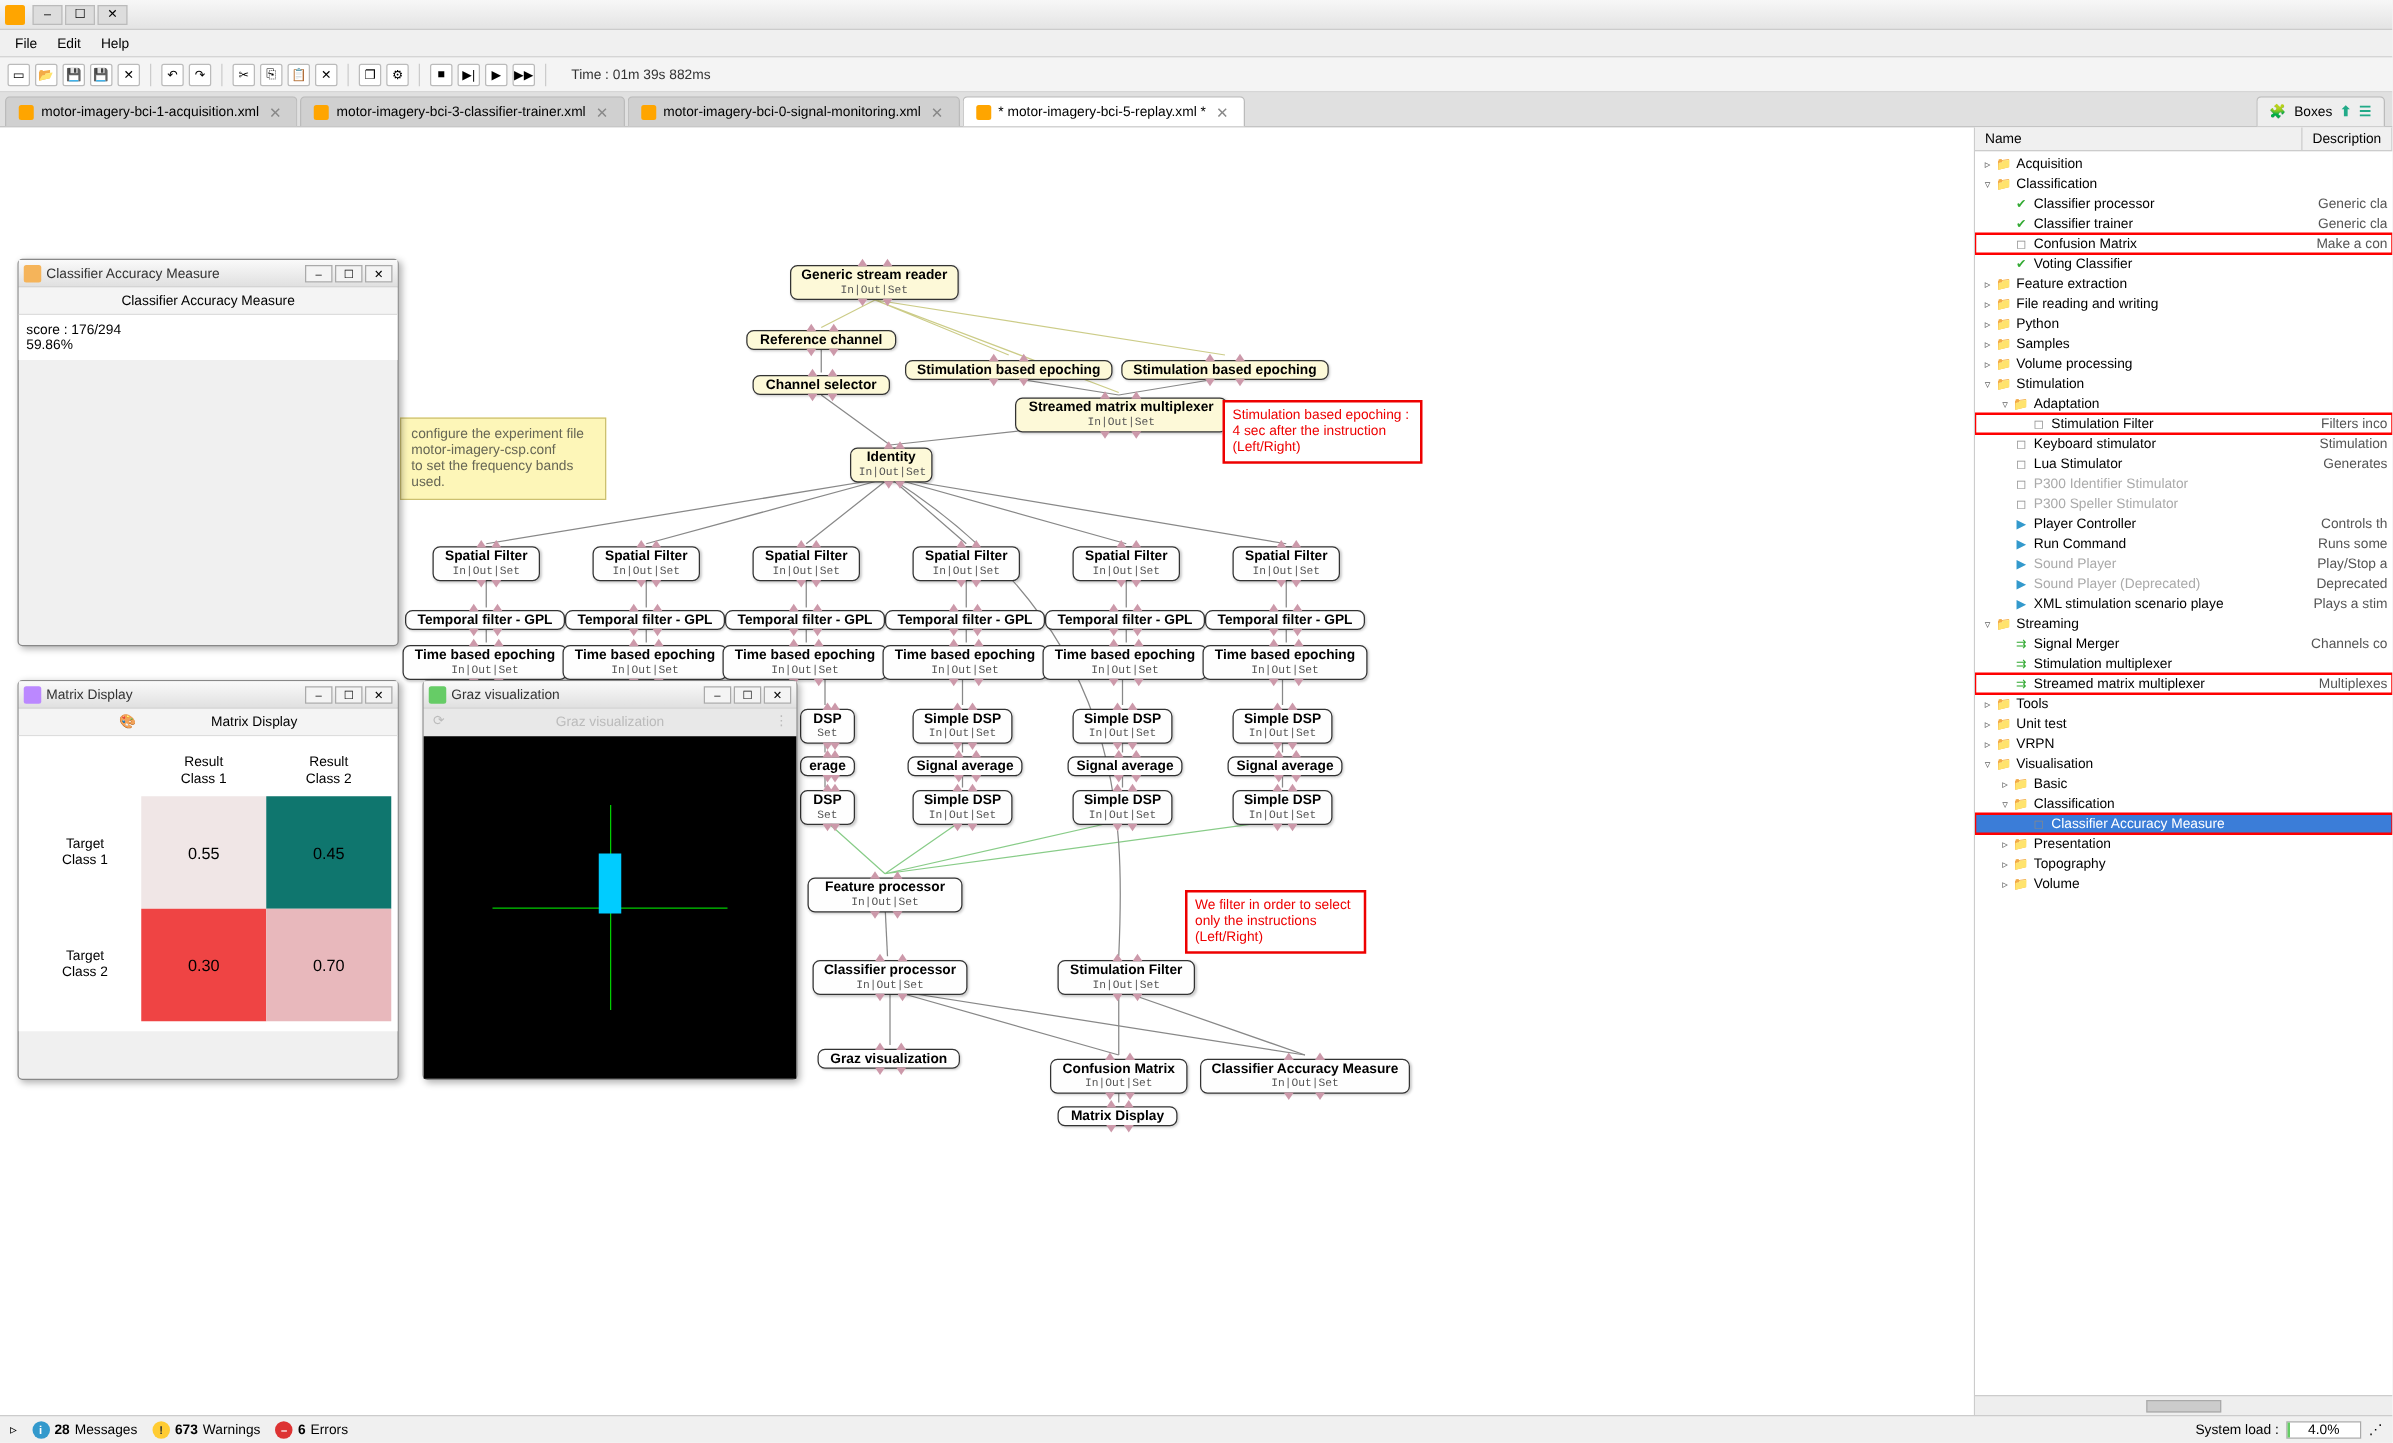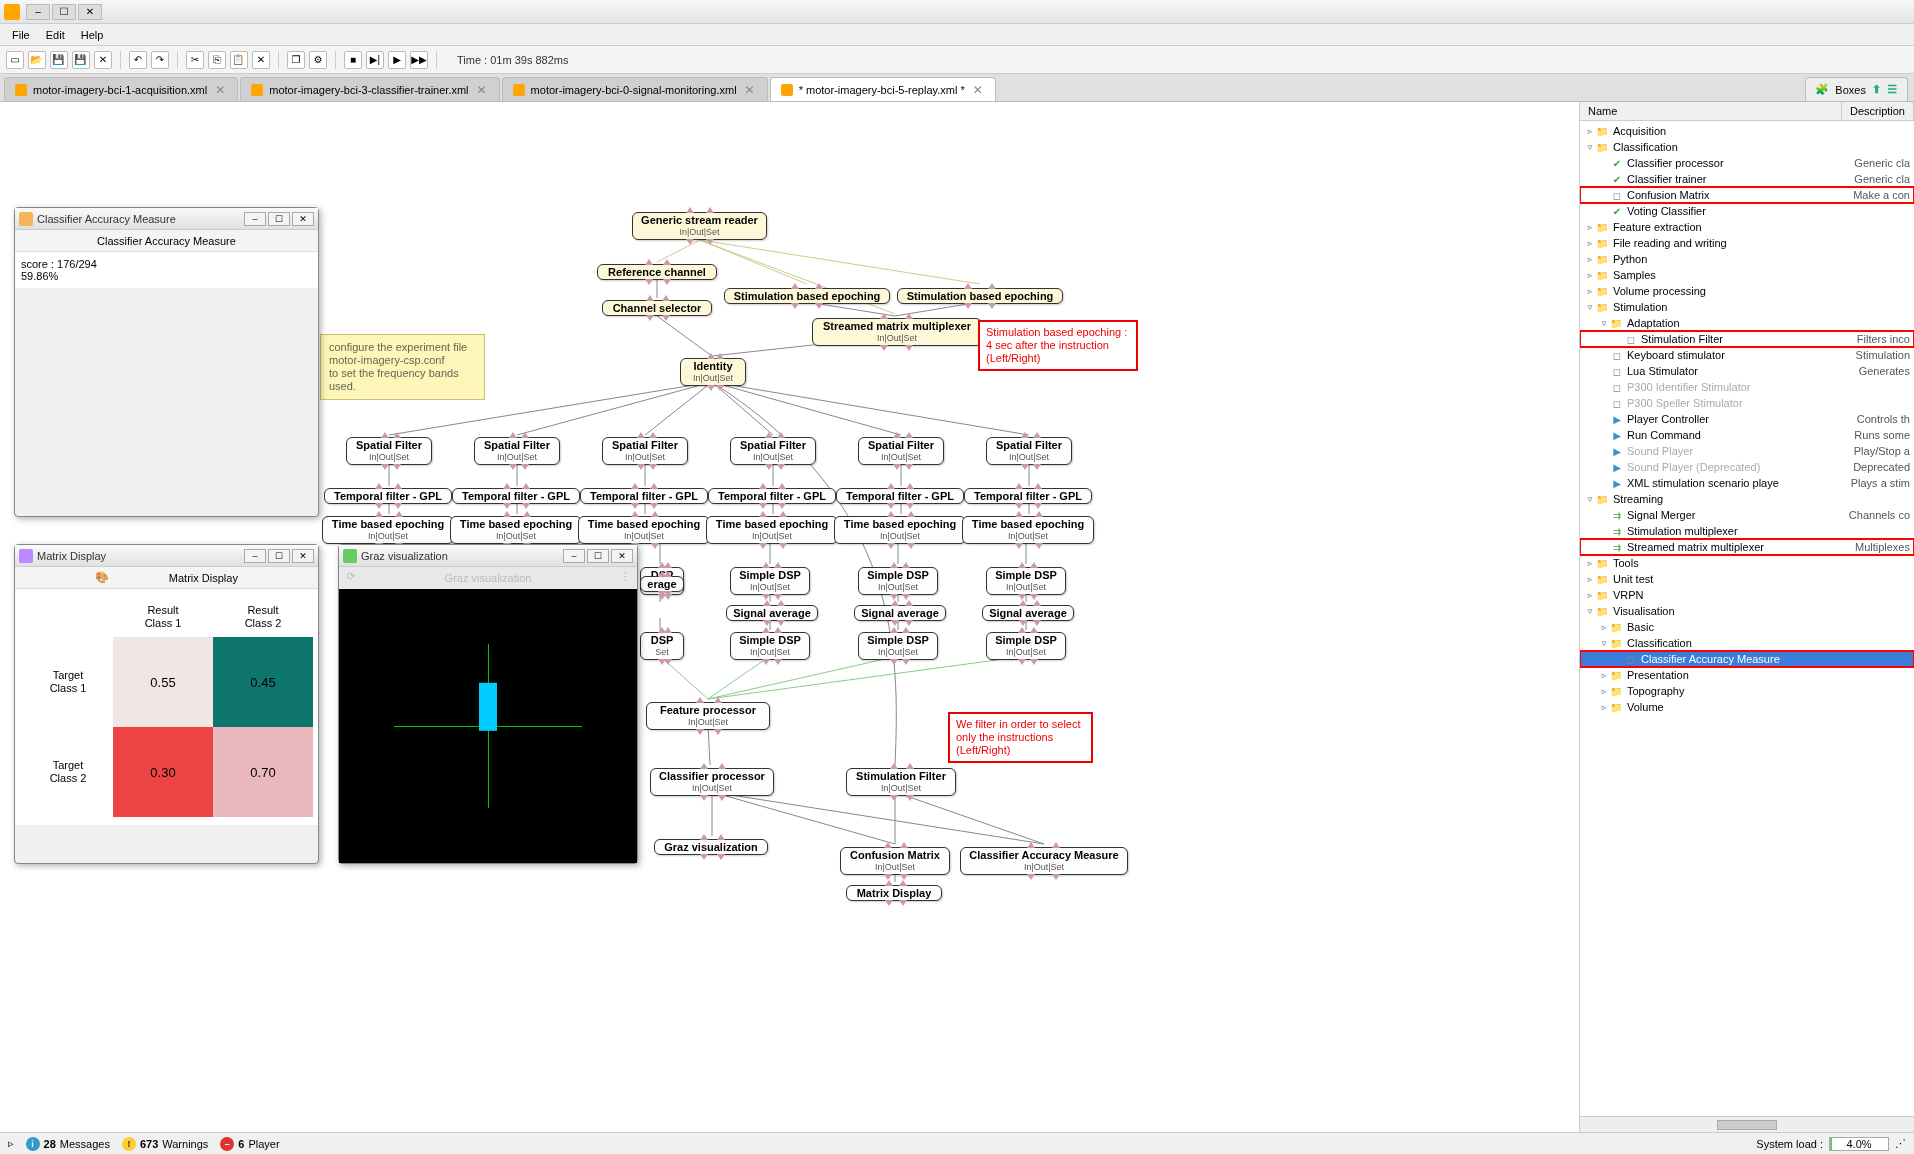--- a/index.html
+++ b/index.html
@@ -63,21 +63,21 @@
 .statusbar .warn { background: #fc3; color: #333; }
 .statusbar .err { background: #d33; }
 .statusbar .right-side { margin-left: auto; display: flex; align-items: center; gap: 6px; }
 .statusbar .load-bar { width: 60px; height: 14px; border: 1px solid #aaa; background: #fff; position: relative; }
 .statusbar .load-fill { position: absolute; left: 0; top: 0; bottom: 0; width: 4%; background: #6c6; }
 .statusbar .load-text { position: absolute; width: 100%; text-align: center; line-height: 12px; }
 
 
 .gnode { position: absolute; background: #fdf9d8; border: 1px solid #333; border-radius: 6px; padding: 1px 6px; text-align: center; font-size: 11px; line-height: 12px; box-shadow: 1px 1px 2px rgba(0,0,0,.2); }
 .gnode.white { background: #fefefe; }
-.gnode .io { font-size: 9px; color: #555; }
+.gnode .io { font-size: 9px; color: #555; font-family: Liberation Mono, monospace; }
 .gnode .port { position: absolute; width: 0; height: 0; border-left: 4px solid transparent; border-right: 4px solid transparent; }
 .gnode .port.in { top: -6px; border-bottom: 6px solid #c9a; }
 .gnode .port.out { bottom: -6px; border-top: 6px solid #c9a; }
 
 
 .edges { position: absolute; left: 0; top: 0; width: 100%; height: 100%; pointer-events: none; }
 .edges path { stroke: #888; stroke-width: 1; fill: none; }
 .edges path.ylw { stroke: #cc8; }
 .edges path.grn { stroke: #8c8; }
 
@@ -383,21 +383,21 @@
     <div class="io">In|Out|Set</div>
     <div class="port in" style="left:40%;"></div><div class="port in" style="left:55%;"></div>
     <div class="port out" style="left:40%;"></div><div class="port out" style="left:55%;"></div>
   </div>
       <div class="gnode white" style="left:986px; top:465px; width:80px;">
     <b>Simple DSP</b>
     <div class="io">In|Out|Set</div>
     <div class="port in" style="left:40%;"></div><div class="port in" style="left:55%;"></div>
     <div class="port out" style="left:40%;"></div><div class="port out" style="left:55%;"></div>
   </div>
-      <div class="gnode white" style="left:640px; top:474px; width:44px;">
+      <div class="gnode white" style="left:640px; top:503px; width:44px;">
     <b>erage</b>
     
     <div class="port in" style="left:40%;"></div><div class="port in" style="left:55%;"></div>
     <div class="port out" style="left:40%;"></div><div class="port out" style="left:55%;"></div>
   </div>
       <div class="gnode white" style="left:726px; top:503px; width:92px;">
     <b>Signal average</b>
     
     <div class="port in" style="left:40%;"></div><div class="port in" style="left:55%;"></div>
     <div class="port out" style="left:40%;"></div><div class="port out" style="left:55%;"></div>
@@ -847,21 +847,21 @@
     <span>Messages</span>
   </div>
   <div class="status-item">
     <div class="bubble warn">!</div>
     <b>673</b>
     <span>Warnings</span>
   </div>
   <div class="status-item">
     <div class="bubble err">–</div>
     <b>6</b>
-    <span>Player</span>
+    <span>Errors</span>
   </div>
   <div class="right-side">
     <span>System load :</span>
     <div class="load-bar">
       <div class="load-fill"></div>
       <div class="load-text">4.0%</div>
     </div>
     <span>⋰</span>
   </div>
 </div>

